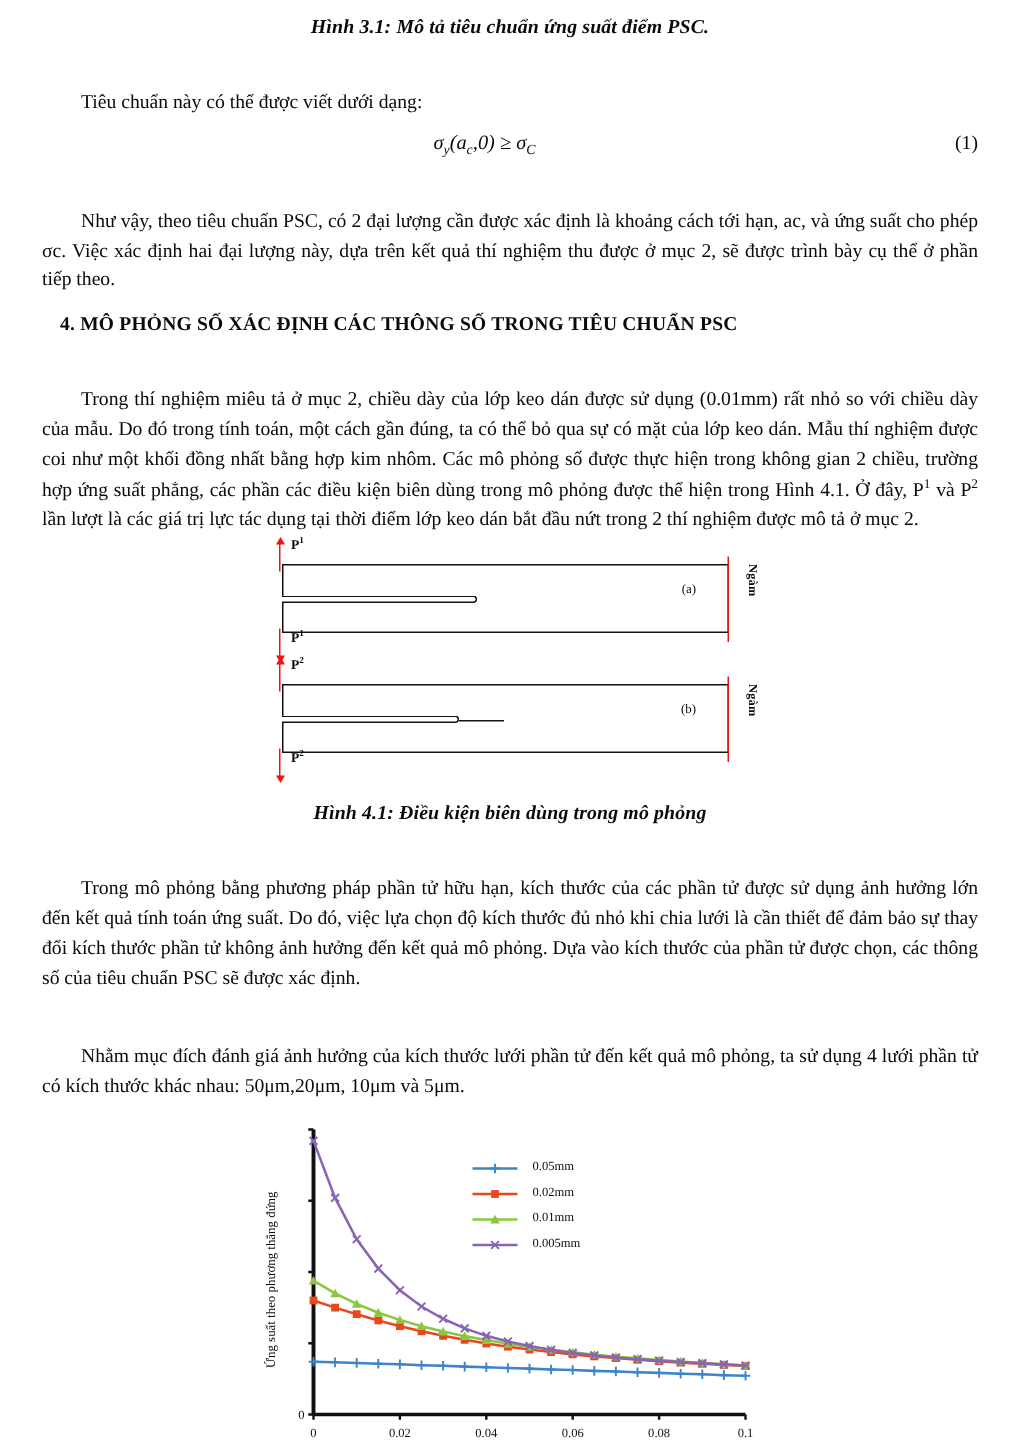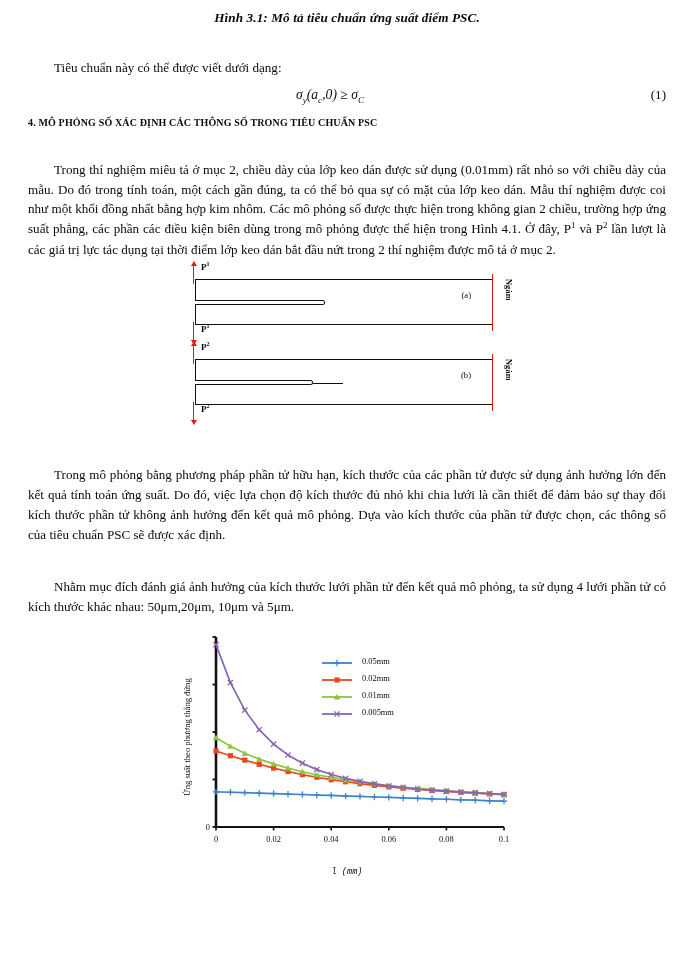--- a/index.html
+++ b/index.html
@@ -9,37 +9,37 @@
   }
   body {
     width: 680px; height: 961px;
     font-family: "Liberation Serif", "DejaVu Serif", serif;
     color: #0a0a0a;
     position: relative;
     overflow: hidden;
   }
   .page {
     width: 680px; height: 708px;
-    padding: 6px 14px 0 28px;
+    padding: 6px 28px 0 28px;
     position: relative;
   }
 
   
   .fig-caption {
     text-align: center;
     font-weight: bold;
     font-style: italic;
     font-size: 13.2px;
     margin: 4px 0 10px 0;
     letter-spacing: .1px;
   }
   .section-heading {
     font-weight: bold;
-    font-size: 10px;
-    margin: 12px 0 10px 0;
+    font-size: 13px;
+    margin: 12px 0 10px 12px;
     letter-spacing: .15px;
   }
 
   
   p.body {
     font-size: 13.1px;
     line-height: 1.52;
     text-align: justify;
     margin: 0 0 8px 0;
   }
@@ -207,20 +207,21 @@
 
   <p class="body indent">Tiêu chuẩn này có thể được viết dưới dạng:</p>
 
   <div class="eq-row">
     <div class="eq-body">
       <span class="mi">σ</span><sub class="sm">y</sub><span class="mi">(a</span><sub class="sm">c</sub><span>,0) ≥ </span><span class="mi">σ</span><sub class="sm">C</sub>
     </div>
     <div class="eq-num">(1)</div>
   </div>
 
+  <p class="body indent">Như vậy, theo tiêu chuẩn PSC, có 2 đại lượng cần được xác định là khoảng cách tới hạn, ac, và ứng suất cho phép σc. Việc xác định hai đại lượng này, dựa trên kết quả thí nghiệm thu được ở mục 2, sẽ được trình bày cụ thể ở phần tiếp theo.</p>
 
   <div class="section-heading">4. MÔ PHỎNG SỐ XÁC ĐỊNH CÁC THÔNG SỐ TRONG TIÊU CHUẨN PSC</div>
 
   <p class="body indent">Trong thí nghiệm miêu tả ở mục 2, chiều dày của lớp keo dán được sử dụng (0.01mm) rất nhỏ so với chiều dày của mẫu. Do đó trong tính toán, một cách gần đúng, ta có thể bỏ qua sự có mặt của lớp keo dán. Mẫu thí nghiệm được coi như một khối đồng nhất bằng hợp kim nhôm. Các mô phỏng số được thực hiện trong không gian 2 chiều, trường hợp ứng suất phẳng, các phần các điều kiện biên dùng trong mô phỏng được thể hiện trong <span class="it">Hình 4.1</span>. Ở đây, P<sup class="sm">1</sup> và P<sup class="sm">2</sup> lần lượt là các giá trị lực tác dụng tại thời điểm lớp keo dán bắt đầu nứt trong 2 thí nghiệm được mô tả ở mục 2.</p>
 
   <div class="figure-block">
     <div class="fig41">
 
       <div class="spec">
         <div class="frame-top"></div>
@@ -245,20 +246,21 @@
         <div class="p-label p-top"><span>P</span><sup class="sm">2</sup></div>
         <div class="p-label p-bot"><span>P</span><sup class="sm">2</sup></div>
         <div class="clamp"></div>
         <div class="clamp-label">Ngàm</div>
         <div class="ab-label">(b)</div>
       </div>
 
     </div>
   </div>
 
+  <div class="fig-caption">Hình 4.1: Điều kiện biên dùng trong mô phỏng</div>
 
   <p class="body indent">Trong mô phỏng bằng phương pháp phần tử hữu hạn, kích thước của các phần tử được sử dụng ảnh hưởng lớn đến kết quả tính toán ứng suất. Do đó, việc lựa chọn độ kích thước đủ nhỏ khi chia lưới là cần thiết để đảm bảo sự thay đổi kích thước phần tử không ảnh hưởng đến kết quả mô phỏng. Dựa vào kích thước của phần tử được chọn, các thông số của tiêu chuẩn PSC sẽ được xác định.</p>
 
   <p class="body indent">Nhằm mục đích đánh giá ảnh hưởng của kích thước lưới phần tử đến kết quả mô phỏng, ta sử dụng 4 lưới phần tử có kích thước khác nhau: <span class="it">50μm,20μm, 10μm và 5μm</span>.</p>
 
   <div class="chart-wrap">
     <div class="chart">
       <div class="ylabel">Ứng suất theo phương thẳng đứng</div>
       <svg class="plot-svg" id="plot" width="314" height="232">
           <line x1="18" y1="8" x2="18" y2="198" stroke="#111" stroke-width="2.6"></line>

